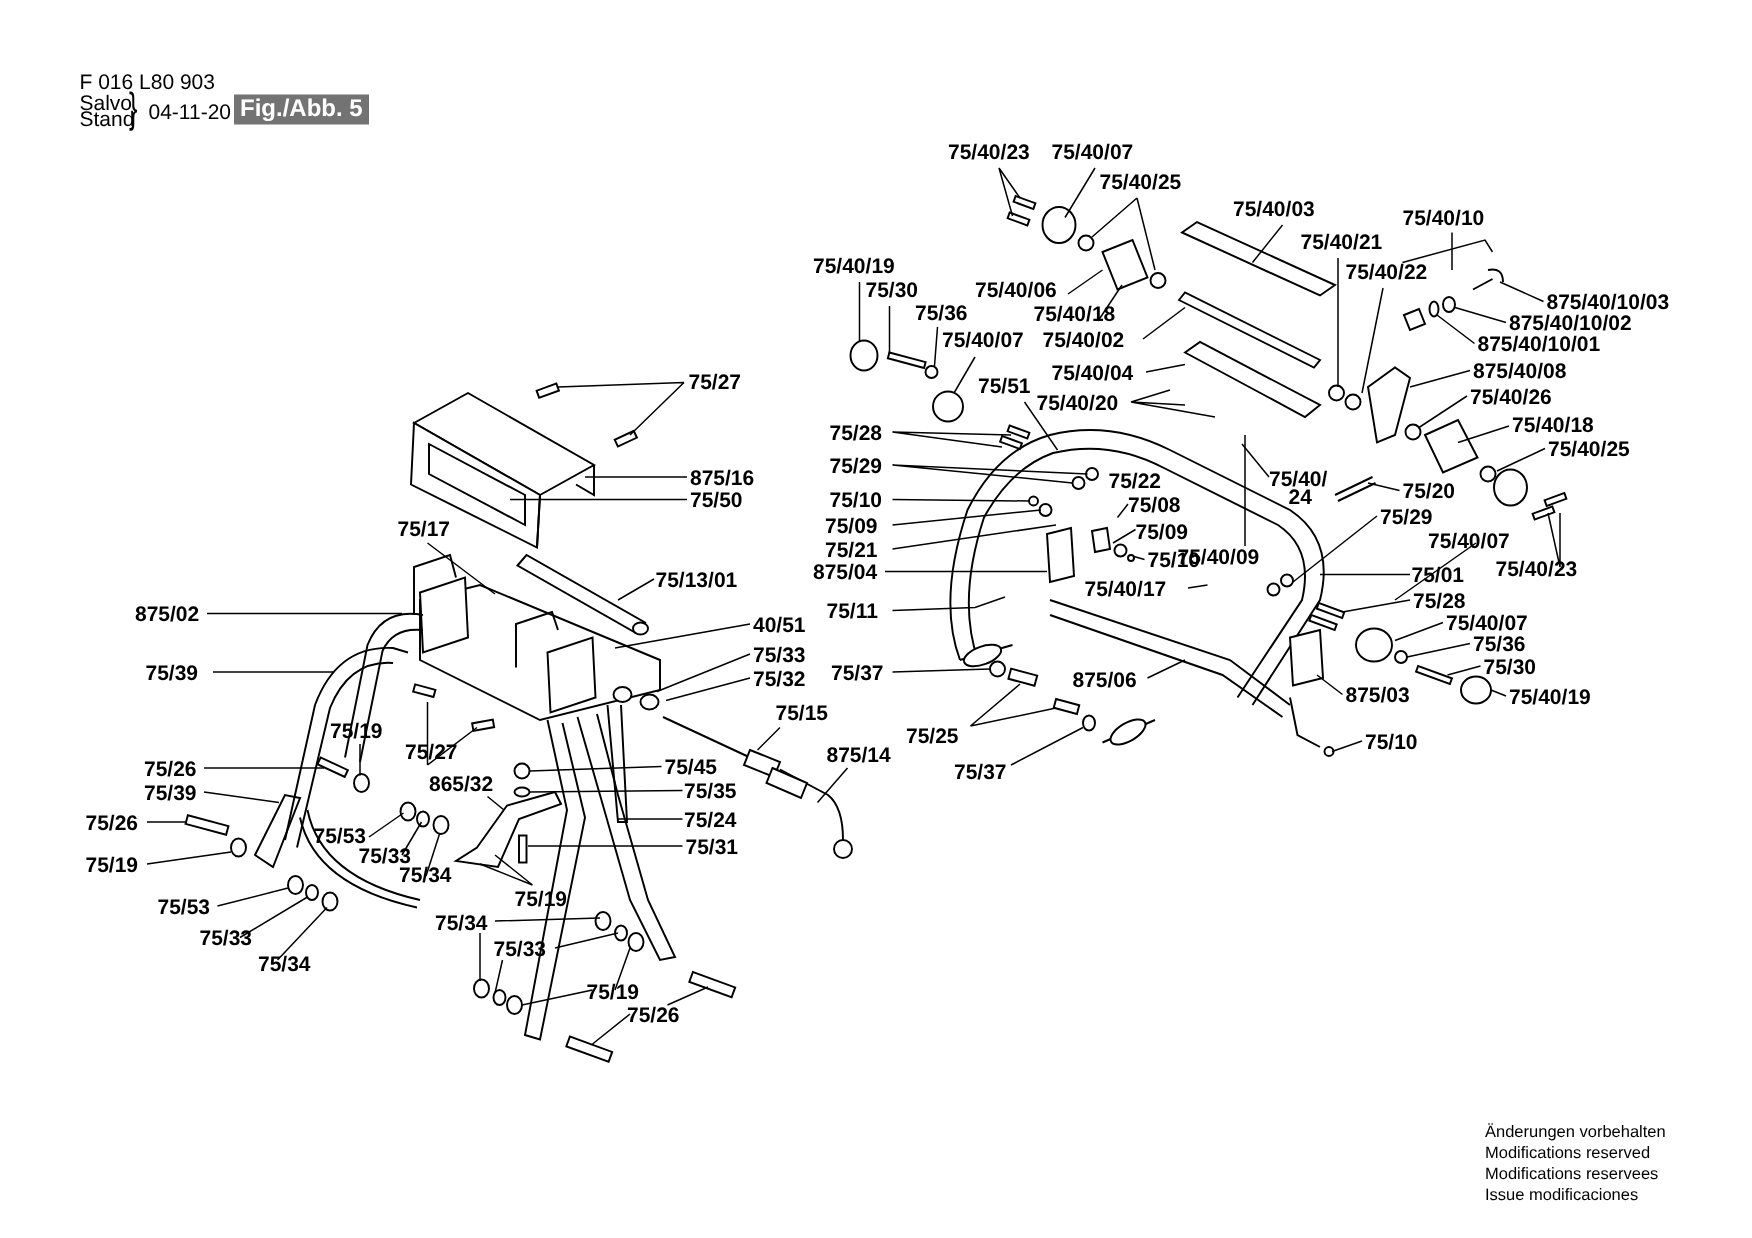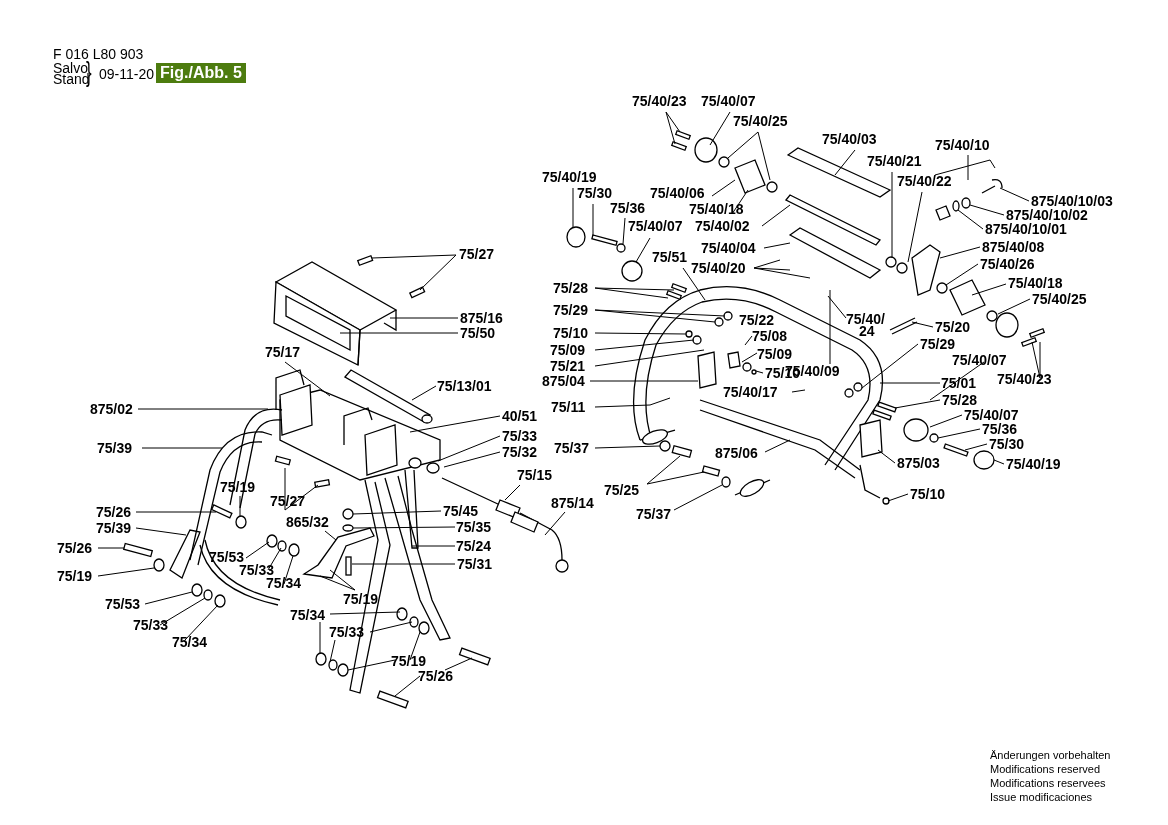--- a/index.html
+++ b/index.html
@@ -4,38 +4,38 @@
 <style>
   html, body { margin: 0; padding: 0; background: #ffffff; }
   body { width: 1168px; height: 825px; position: relative; overflow: hidden;
          font-family: "Liberation Sans", sans-serif; color: #000; }
   .hdr { position: absolute; font-size: 14px; line-height: 12px; }
   #docno { left: 53px; top: 48px; }
   #stand { left: 53px; top: 62px; }
   #issue { left: 53px; top: 73px; }
   #brace { left: 86px; top: 58px; font-size: 28px; line-height: 28px; font-weight: 300; transform: scaleX(0.6); transform-origin: left top; }
   #date { left: 99px; top: 68px; }
-  #figbadge { position: absolute; left: 156px; top: 63px; background: #4d7c0f; color: #fff;
+  #figbadge { position: absolute; left: 156px; top: 63px; background: #737373; color: #fff;
               font-weight: bold; font-size: 16px; line-height: 20px; padding: 0 4px; height: 20px; }
   svg#diagram { position: absolute; left: 0; top: 0; }
   .lbl { font-family: "Liberation Sans", sans-serif; font-weight: bold; font-size: 14px; fill: #000; }
   .ldr { stroke: #000; stroke-width: 1; fill: none; }
   .part { stroke: #000; stroke-width: 1.3; fill: #fff; }
   .partn { stroke: #000; stroke-width: 1.3; fill: none; }
   #notes { position: absolute; left: 990px; top: 716px; font-size: 11px; line-height: 14px; margin-top: 32px; }
   #notes div { white-space: nowrap; }
 </style>
 </head>
 <body>
 
 <div class="hdr" id="docno">F 016 L80 903</div>
 <div class="hdr" id="stand">Salvo</div>
 <div class="hdr" id="issue">Stand</div>
 <div class="hdr" id="brace">}</div>
-<div class="hdr" id="date">09-11-20</div>
+<div class="hdr" id="date">04-11-20</div>
 <div id="figbadge">Fig./Abb. 5</div>
 
 <svg id="diagram" width="1168" height="825" viewBox="0 0 1168 825">
 
   <g>
 
     <path class="part" d="M276,282 L312,262 L396,310 L360,330 Z"></path>
     <path class="part" d="M276,282 L274,323 L358,365 L360,330 Z"></path>
     <path class="partn" d="M396,310 L396,330 L384,323 M360,330 L358,365"></path>
     <path class="partn" d="M286,296 L350,330 L350,350 L286,316 Z"></path>

